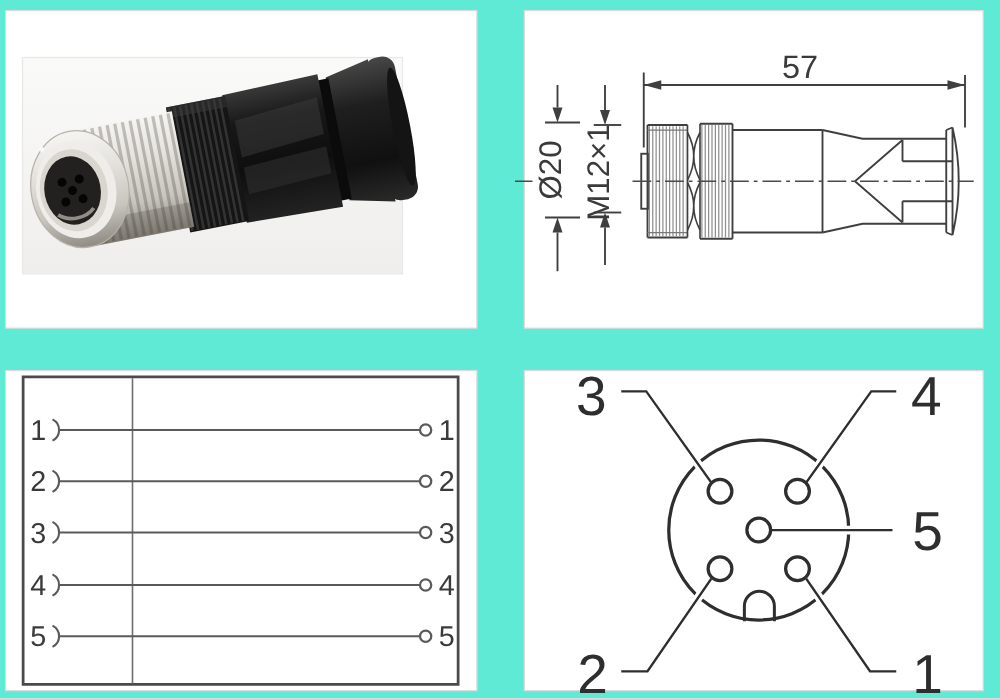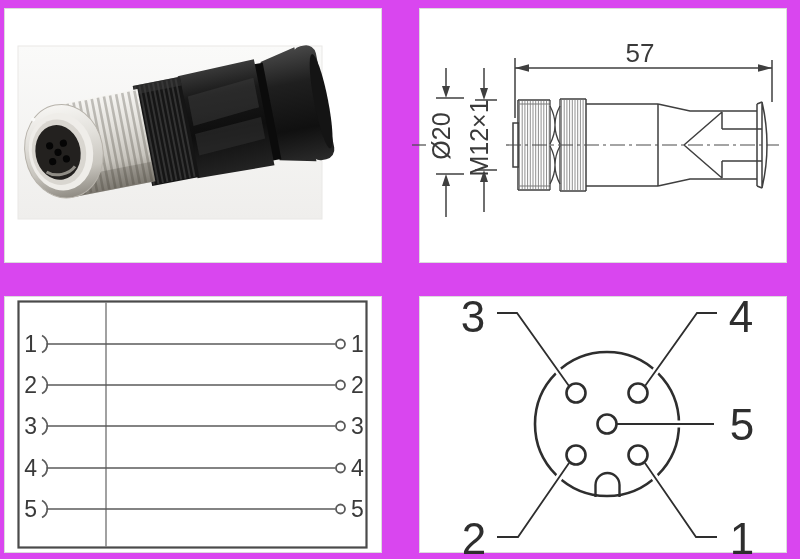--- a/index.html
+++ b/index.html
@@ -1,16 +1,16 @@
 <!DOCTYPE html>
 <html><head>
 <meta charset="utf-8">
 <style>
   html,body{margin:0;padding:0;background:#ffffff;}
-  .stage{position:relative;width:800px;height:559px;background:#d946ef;overflow:hidden;}
+  .stage{position:relative;width:800px;height:559px;background:#5eead4;overflow:hidden;}
   svg text{font-family:"Liberation Sans","DejaVu Sans",sans-serif;}
   .dim-text{fill:#3a3a3a;font-size:26px;}
   .dim-text-v{fill:#3a3a3a;font-size:25px;}
   .wire-text{fill:#3a3a3a;font-size:23px;}
   .pin-text{fill:#2e2e2e;font-size:44px;}
 </style>
 </head>
 <body>
 
 <div class="stage">

